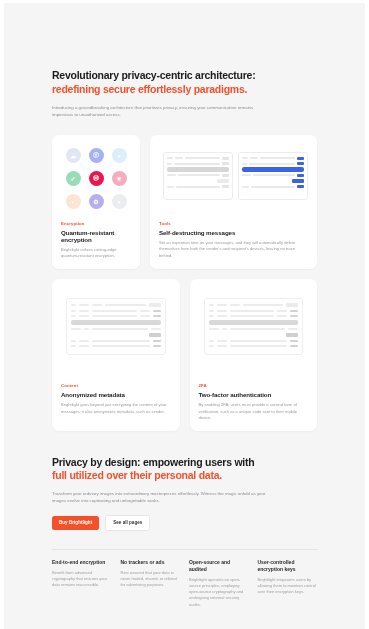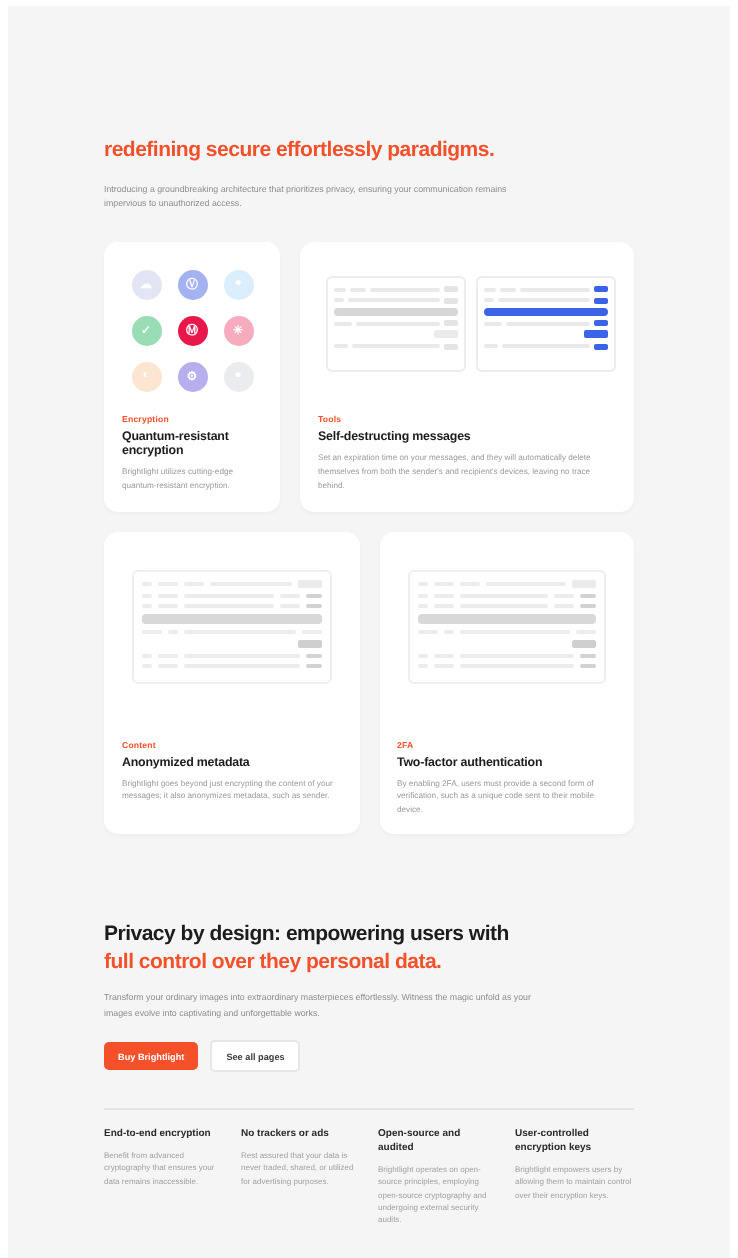--- a/index.html
+++ b/index.html
@@ -154,21 +154,21 @@
   .t-row { display: flex; gap: 3px; align-items: center; margin-bottom: 3px; }
   .t-cell { height: 2px; border-radius: 1px; background: #ececec; flex: 1; }
   .t-cell.s { flex: 0 0 10px; }
   .t-cell.xs { flex: 0 0 5px; }
   .t-cell.dk { background: #d2d2d2; }
   .t-sel { height: 5px; border-radius: 2px; background: #d8d8d8; margin: 3px 0; }
   .t-btn { width: 12px; height: 4px; border-radius: 1px; background: #ebebeb; }
   .t-btn.dk { background: #cfcfcf; }
 
   
-  .cta { margin-top: 44px; }
+  .cta { margin-top: 25px; }
   .cta-sub {
     margin-top: 7px;
     font-size: 4.4px;
     line-height: 7.4px;
     color: #8d8d8d;
     max-width: 218px;
   }
   .btn-row { margin-top: 10px; display: flex; gap: 6px; align-items: center; }
   .btn {
     font-size: 4.6px;
@@ -204,20 +204,21 @@
     color: #a0a0a0;
   }
 </style>
 </head>
 <body>
 
 <div class="page">
   <div class="wrap">
 
     <div class="sec-head">
+      <div class="h-line">Revolutionary privacy-centric architecture:</div>
       <div class="h-line accent">redefining secure effortlessly paradigms.</div>
       <div class="sec-sub">Introducing a groundbreaking architecture that prioritizes privacy, ensuring your communication remains impervious to unauthorized access.</div>
     </div>
 
     <div class="grid">
 
       <div class="card">
         <div class="card-visual">
           <div class="icons">
             <div class="ico faded" style="background:#9aa7d8">☁</div>
@@ -406,21 +407,21 @@
           </div>
         </div>
         <div class="tag">2FA</div>
         <div class="card-title">Two-factor authentication</div>
         <div class="card-desc">By enabling 2FA, users must provide a second form of verification, such as a unique code sent to their mobile device.</div>
       </div>
     </div>
 
     <div class="cta">
       <div class="h-line">Privacy by design: empowering users with</div>
-      <div class="h-line accent">full control over they personal data.</div>
+      <div class="h-line accent">full utilized over their personal data.</div>
       <div class="cta-sub">Transform your ordinary images into extraordinary masterpieces effortlessly. Witness the magic unfold as your images evolve into captivating and unforgettable works.</div>
       <div class="btn-row">
         <button class="btn primary">Buy Brightlight</button>
         <button class="btn ghost">See all pages</button>
       </div>
     </div>
 
     <div class="feat">
       <div>
         <div class="feat-title">End-to-end encryption</div>

